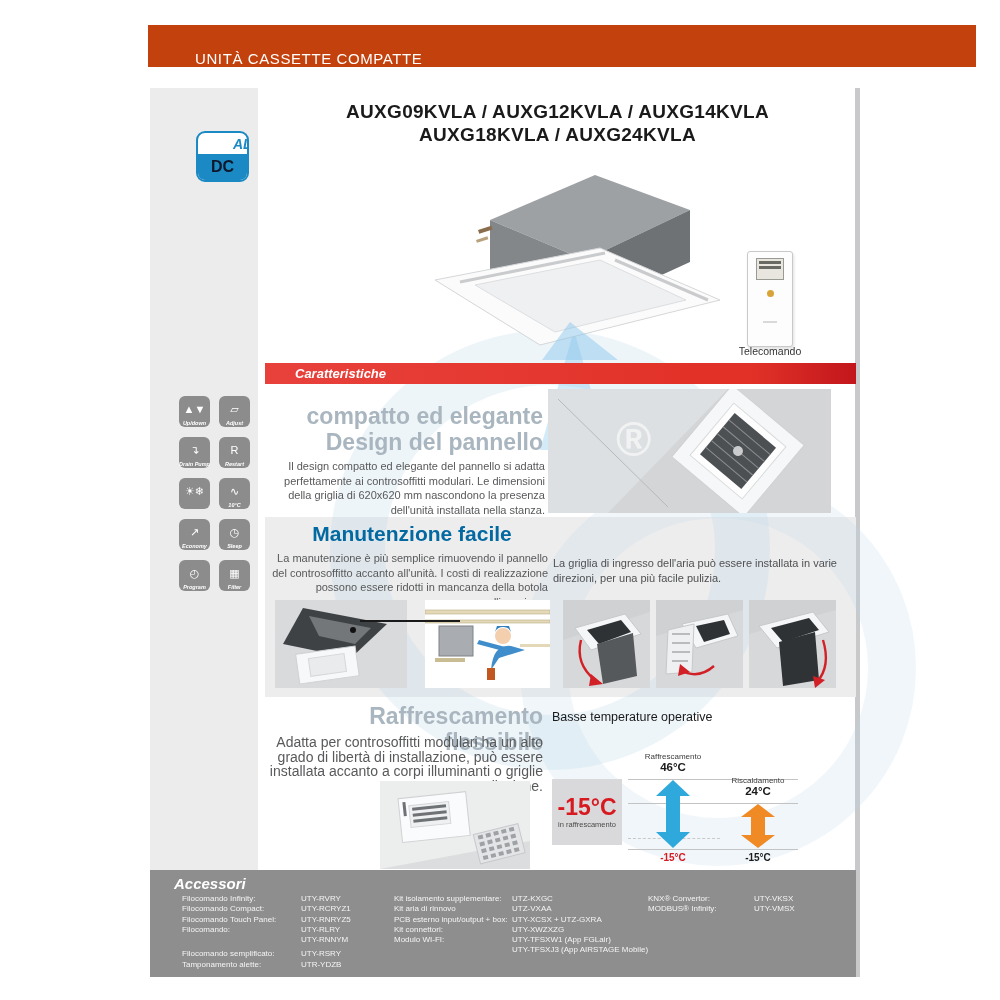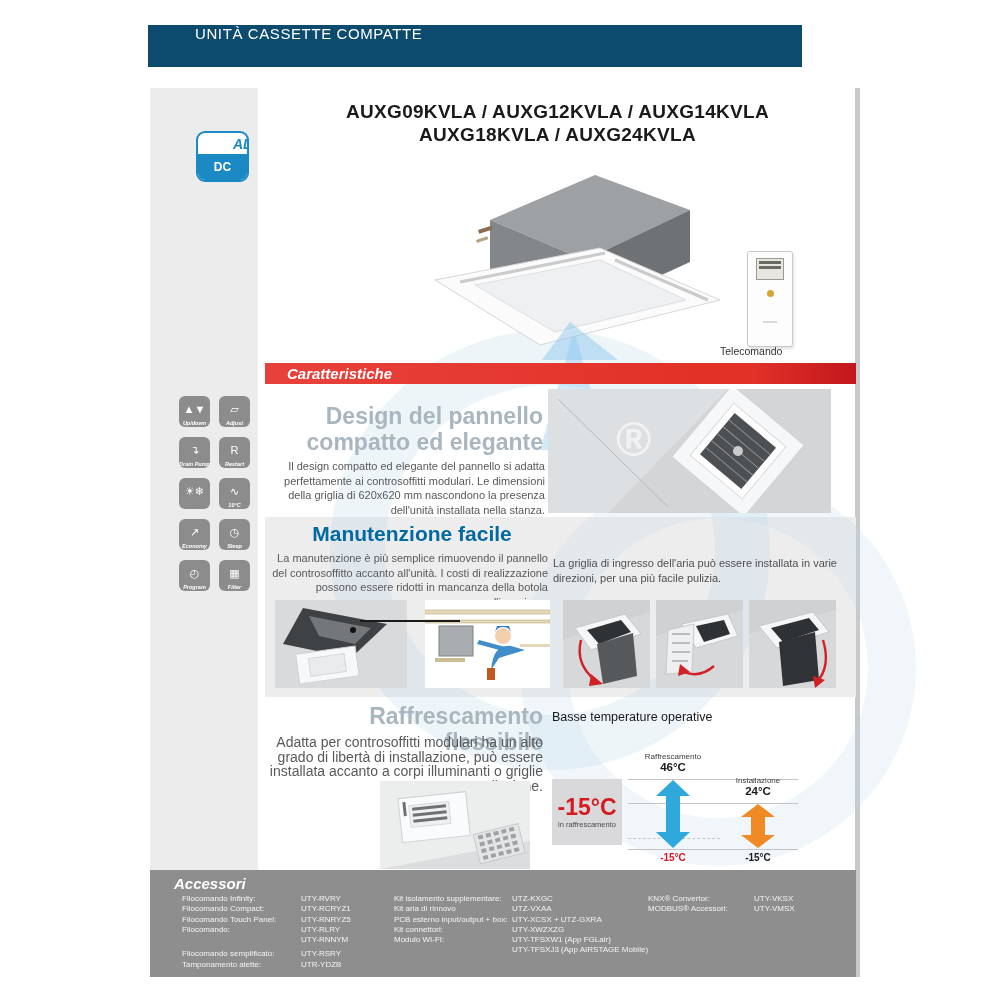--- a/index.html
+++ b/index.html
@@ -1,21 +1,21 @@
 <!DOCTYPE html>
 <html><head>
 <meta charset="utf-8">
 <style>
   html,body{margin:0;padding:0;background:#fff;}
   body{width:1000px;height:1000px;position:relative;overflow:hidden;
        font-family:"Liberation Sans","DejaVu Sans",sans-serif;color:#1a1a1a;}
   .abs{position:absolute;}
   
-  .topbar{left:148px;top:25px;width:654px;height:42px;background:#0c4a6e;
-          display:flex;align-items:flex-start;z-index:3;}
+  .topbar{left:148px;top:25px;width:828px;height:42px;background:#c2410c;
+          display:flex;align-items:flex-end;z-index:3;}
   .topbar span{color:#fff;font-size:15px;letter-spacing:.6px;padding-left:47px;}
   
   .leftcol{left:150px;top:88px;width:108px;height:782px;background:#ececec;z-index:1;}
   .rightstrip{left:855px;top:88px;width:5px;height:889px;background:#c7c9cb;z-index:1;}
   
   .wm1{left:330px;top:330px;width:330px;height:330px;border:55px solid rgba(188,215,233,.25);
        border-radius:50%;z-index:2;pointer-events:none;}
   .wm2{left:520px;top:470px;width:300px;height:300px;border:48px solid rgba(188,215,233,.22);
        border-radius:50%;z-index:2;pointer-events:none;}
   .wm-r{left:616px;top:412px;z-index:4;font-size:48px;font-weight:bold;
@@ -23,35 +23,35 @@
   .beam{left:540px;top:330px;width:0;height:0;border-left:34px solid transparent;
         border-right:34px solid transparent;border-bottom:120px solid rgba(130,195,235,.35);z-index:2;}
   
   .models{left:265px;top:100px;width:585px;text-align:center;z-index:3;}
   .models div{font-size:19px;font-weight:bold;line-height:23px;letter-spacing:.3px;}
   .alldc{left:196px;top:131px;width:49px;height:47px;border:2px solid #1b8ac4;border-radius:9px;
          overflow:hidden;background:#fff;z-index:3;}
   .alldc .t{height:21px;display:flex;align-items:center;justify-content:center;
             color:#1b8ac4;font-weight:bold;font-style:italic;font-size:14px;padding-left:48px;}
   .alldc .b{height:26px;background:#1b8ac4;display:flex;align-items:center;justify-content:center;
-            color:#ffffff;font-weight:bold;font-size:12px;}
+            color:#0f172a;font-weight:bold;font-size:16px;}
   
   .hero{left:390px;top:160px;width:330px;height:200px;z-index:3;}
   .remote{left:747px;top:251px;width:44px;height:94px;background:#fdfdfd;border:1px solid #c9c9c9;
           border-radius:3px;z-index:3;box-shadow:1px 2px 3px rgba(0,0,0,.12);}
   .remote .scr{margin:6px auto 0;width:26px;height:20px;background:#e8e6df;border:1px solid #9a9a94;}
   .remote .scr i{display:block;height:3px;margin:2px;background:#6a6a64;}
   .remote .dot{margin:10px auto 0;width:7px;height:7px;border-radius:50%;background:#d8a437;}
   .remote .ln{margin:24px auto 0;width:14px;height:2px;background:#d9d9d9;}
-  .remote-cap{left:720px;top:345px;width:100px;font-size:10.5px;color:#333;z-index:3;}
+  .remote-cap{left:720px;top:345px;width:100px;text-align:center;font-size:10.5px;color:#333;z-index:3;}
   
   .banner{left:265px;top:363px;width:591px;height:21px;z-index:3;
           background:linear-gradient(90deg,#e8413c 0%,#e23228 72%,#e23228 82%,#c2161c 100%);
           display:flex;align-items:center;}
-  .banner span{color:#fff;font-weight:bold;font-style:italic;font-size:15px;padding-left:22px;}
+  .banner span{color:#fff;font-weight:bold;font-style:italic;font-size:13px;padding-left:30px;}
   
   .ficons{left:179px;top:396px;display:grid;grid-template-columns:31px 31px;gap:10px 9px;z-index:3;}
   .ficon{width:31px;height:31px;background:#8c8c8c;border-radius:6px;position:relative;
          display:flex;align-items:center;justify-content:center;}
   .ficon .g{color:#fff;font-size:11px;line-height:11px;margin-top:-5px;}
   .ficon .l{position:absolute;bottom:1px;left:0;right:0;text-align:center;color:#fff;
             font-size:5.5px;font-weight:bold;font-style:italic;white-space:nowrap;}
   
   .sec-title{font-weight:bold;color:#a9b6bf;font-size:23px;line-height:26px;text-align:right;z-index:3;}
   .d-title{left:265px;top:403px;width:278px;}
@@ -186,22 +186,22 @@
       <span class="g">◴</span>
       <span class="l">Program</span>
     </div>
   <div class="ficon">
       <span class="g">▦</span>
       <span class="l">Filter</span>
     </div>
 </div>
 
 <div class="abs sec-title d-title">
+  <div>compatto ed elegante</div>
   <div>Design del pannello</div>
-  <div>compatto ed elegante</div>
 </div>
 <div class="abs d-body">Il design compatto ed elegante del pannello si adatta perfettamente ai controsoffitti modulari. Le dimensioni della griglia di 620x620 mm nascondono la presenza dell'unità installata nella stanza.</div>
 <svg class="abs d-photo ph" viewBox="0 0 283 124">
   <rect width="283" height="124" fill="#d3d5d7"></rect>
   <polygon points="0,0 180,0 60,124 0,124" fill="#dde0e2"></polygon>
   <line x1="10" y1="10" x2="120" y2="118" stroke="#b7b9bb" stroke-width="1"></line>
   <g transform="rotate(40 190 62)">
     <rect x="143" y="15" width="94" height="94" fill="#f6f7f8" stroke="#cfd1d3"></rect>
     <rect x="156" y="28" width="68" height="68" fill="#fdfdfd" stroke="#d8dadc"></rect>
     <rect x="163" y="35" width="54" height="54" fill="#4d5053"></rect>
@@ -292,21 +292,21 @@
   <div class="v">-15°C</div>
   <div class="c">in raffrescamento</div>
 </div>
 <div class="abs diag">
   <div class="gl" style="top:27px"></div>
   <div class="gl" style="top:51px"></div>
   <div class="gl dash" style="top:86px"></div>
   <div class="gl" style="top:97px"></div>
   <div class="dlab" style="left:5px;top:0px;width:80px">Raffrescamento</div>
   <div class="dval" style="left:5px;top:9px;width:80px">46°C</div>
-  <div class="dlab" style="left:90px;top:24px;width:80px">Installazione</div>
+  <div class="dlab" style="left:90px;top:24px;width:80px">Riscaldamento</div>
   <div class="dval" style="left:90px;top:33px;width:80px">24°C</div>
   <svg class="arrow" style="left:28px;top:28px;height:68px" viewBox="0 0 34 68">
     <polygon points="17,0 34,16 24,16 24,52 34,52 17,68 0,52 10,52 10,16 0,16" fill="#2fa8dc"></polygon>
   </svg>
   <svg class="arrow" style="left:113px;top:52px;height:44px" viewBox="0 0 34 44">
     <polygon points="17,0 34,13 24,13 24,31 34,31 17,44 0,31 10,31 10,13 0,13" fill="#f08a24"></polygon>
   </svg>
   <div class="dmin" style="left:5px;top:100px;width:80px;color:#d71920">-15°C</div>
   <div class="dmin" style="left:90px;top:100px;width:80px;color:#1a1a1a">-15°C</div>
 </div>
@@ -325,15 +325,15 @@
   <div class="fcol fc2">
     <div class="frow"><span class="fl">Kit isolamento supplementare:</span><span class="fv">UTZ-KXGC</span></div>
     <div class="frow"><span class="fl">Kit aria di rinnovo</span><span class="fv">UTZ-VXAA</span></div>
     <div class="frow"><span class="fl">PCB esterno input/output + box:</span><span class="fv">UTY-XCSX + UTZ-GXRA</span></div>
     <div class="frow"><span class="fl">Kit connettori:</span><span class="fv">UTY-XWZXZG</span></div>
     <div class="frow"><span class="fl">Modulo WI-FI:</span><span class="fv">UTY-TFSXW1 (App FGLair)</span></div>
     <div class="frow"><span class="fl"></span><span class="fv">UTY-TFSXJ3 (App AIRSTAGE Mobile)</span></div>
   </div>
   <div class="fcol fc3">
     <div class="frow"><span class="fl">KNX® Convertor:</span><span class="fv">UTY-VKSX</span></div>
-    <div class="frow"><span class="fl">MODBUS® Accessori:</span><span class="fv">UTY-VMSX</span></div>
+    <div class="frow"><span class="fl">MODBUS® Infinity:</span><span class="fv">UTY-VMSX</span></div>
   </div>
 </div>
 
 </body></html>

